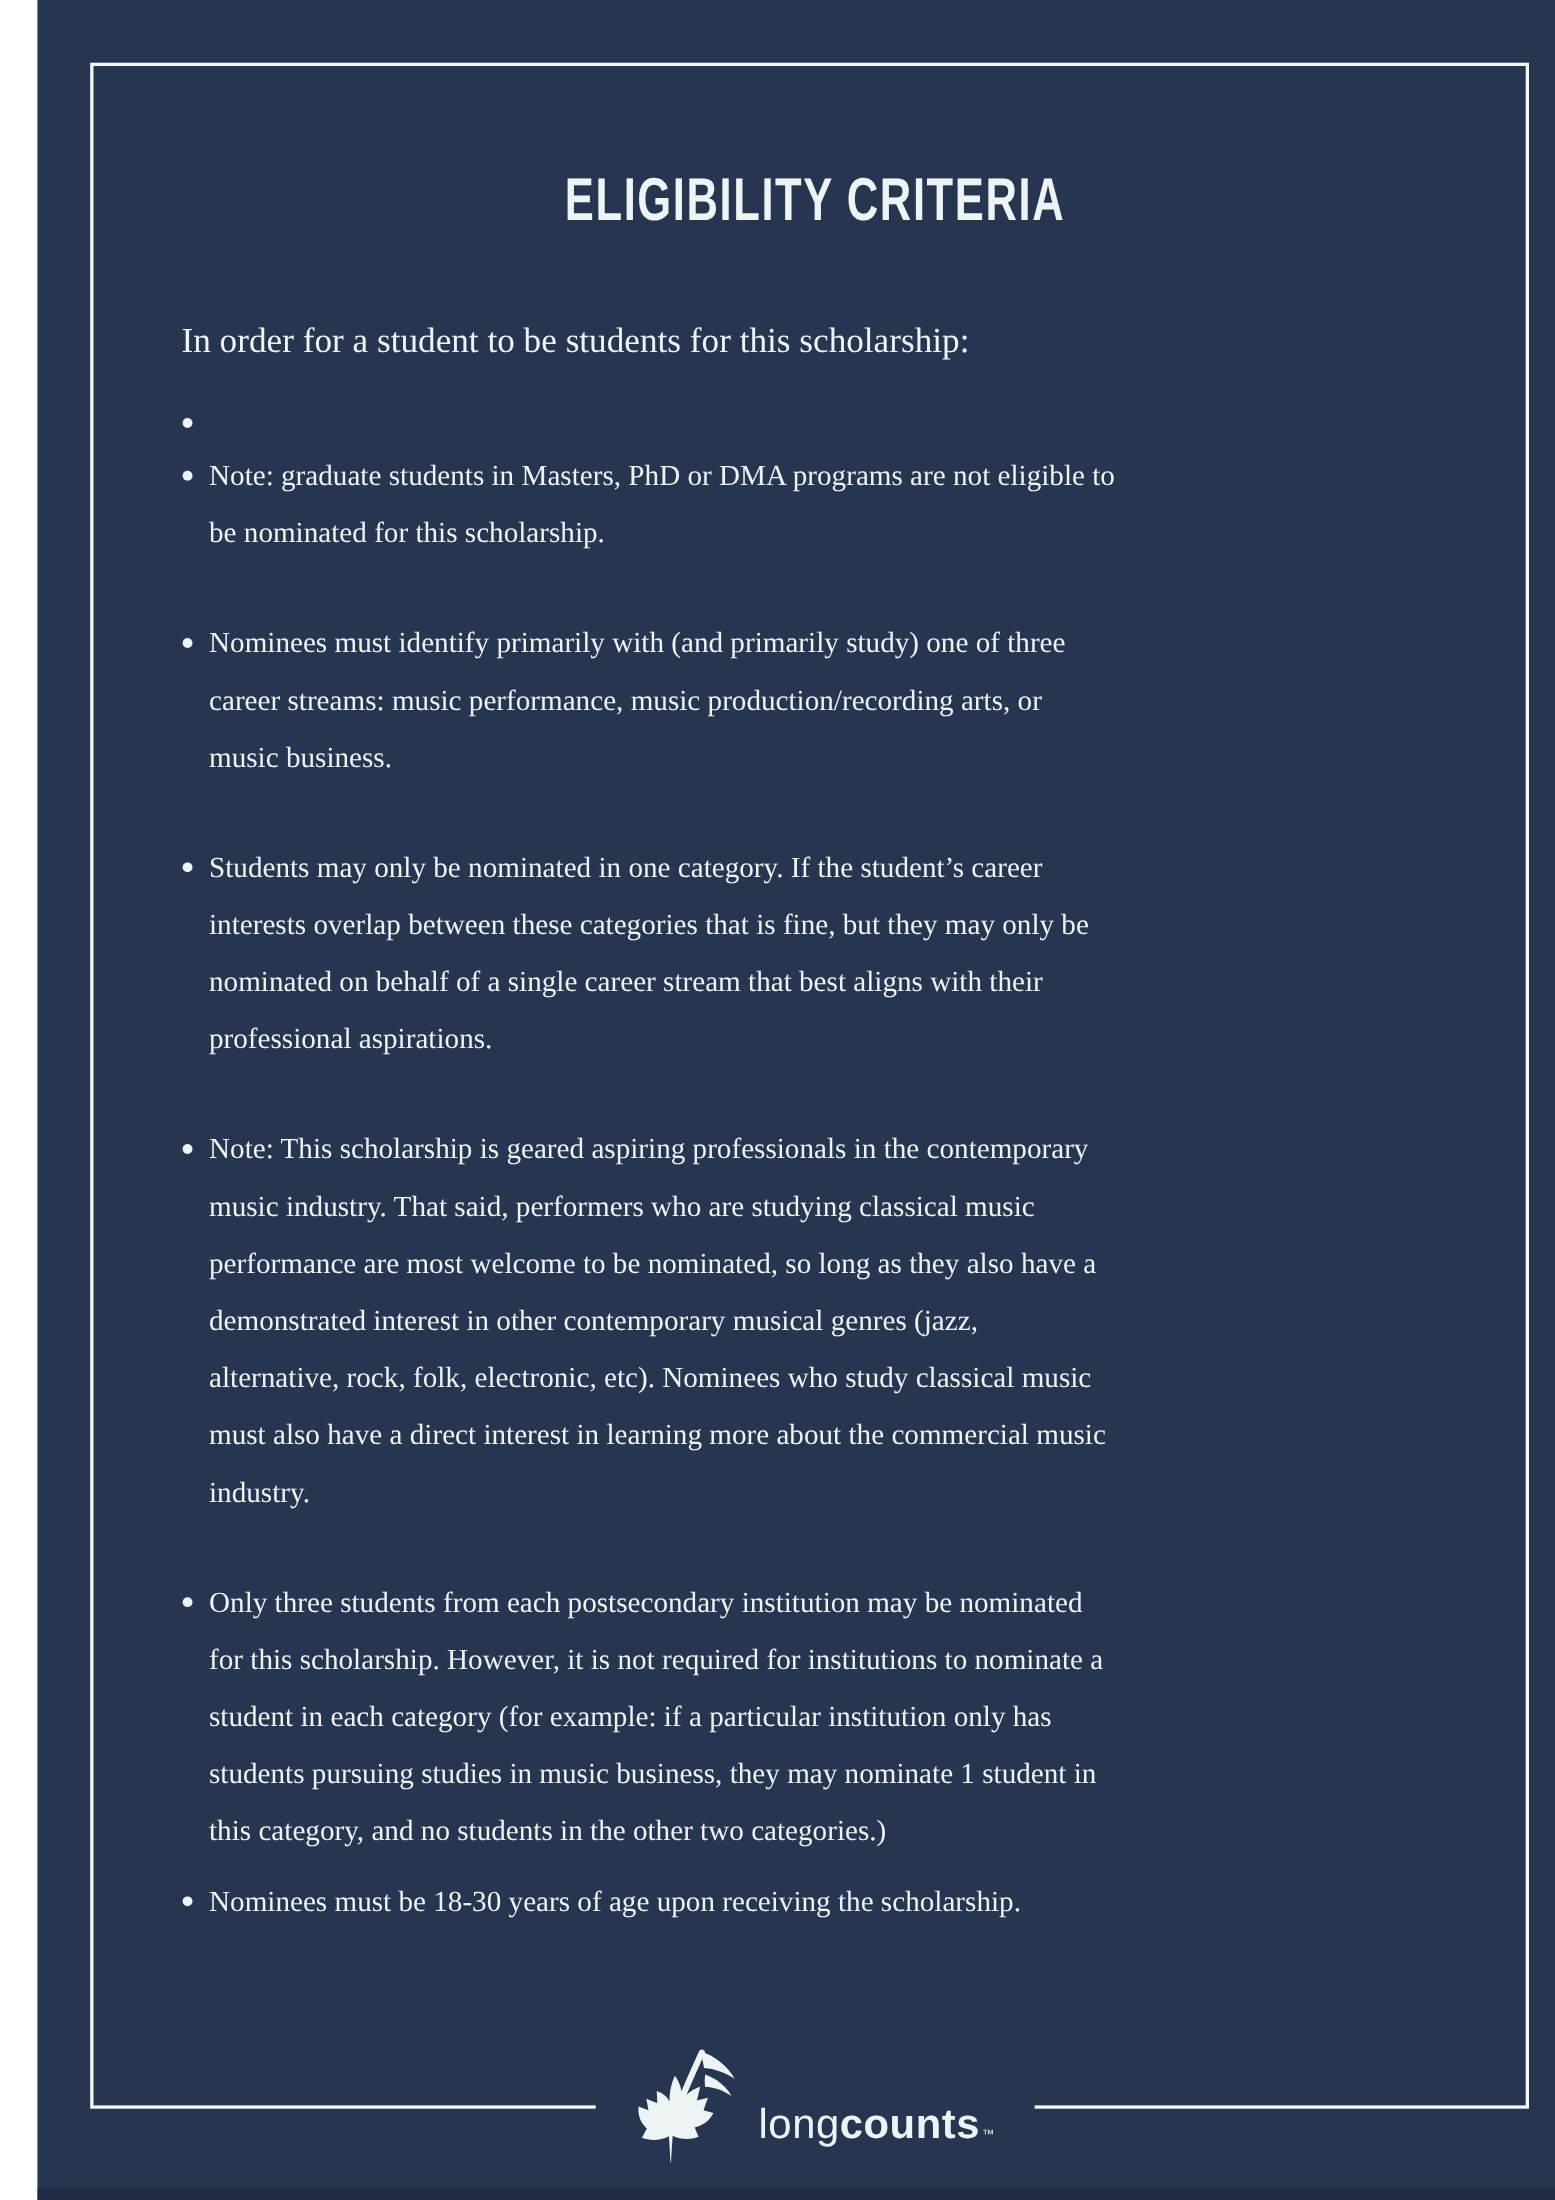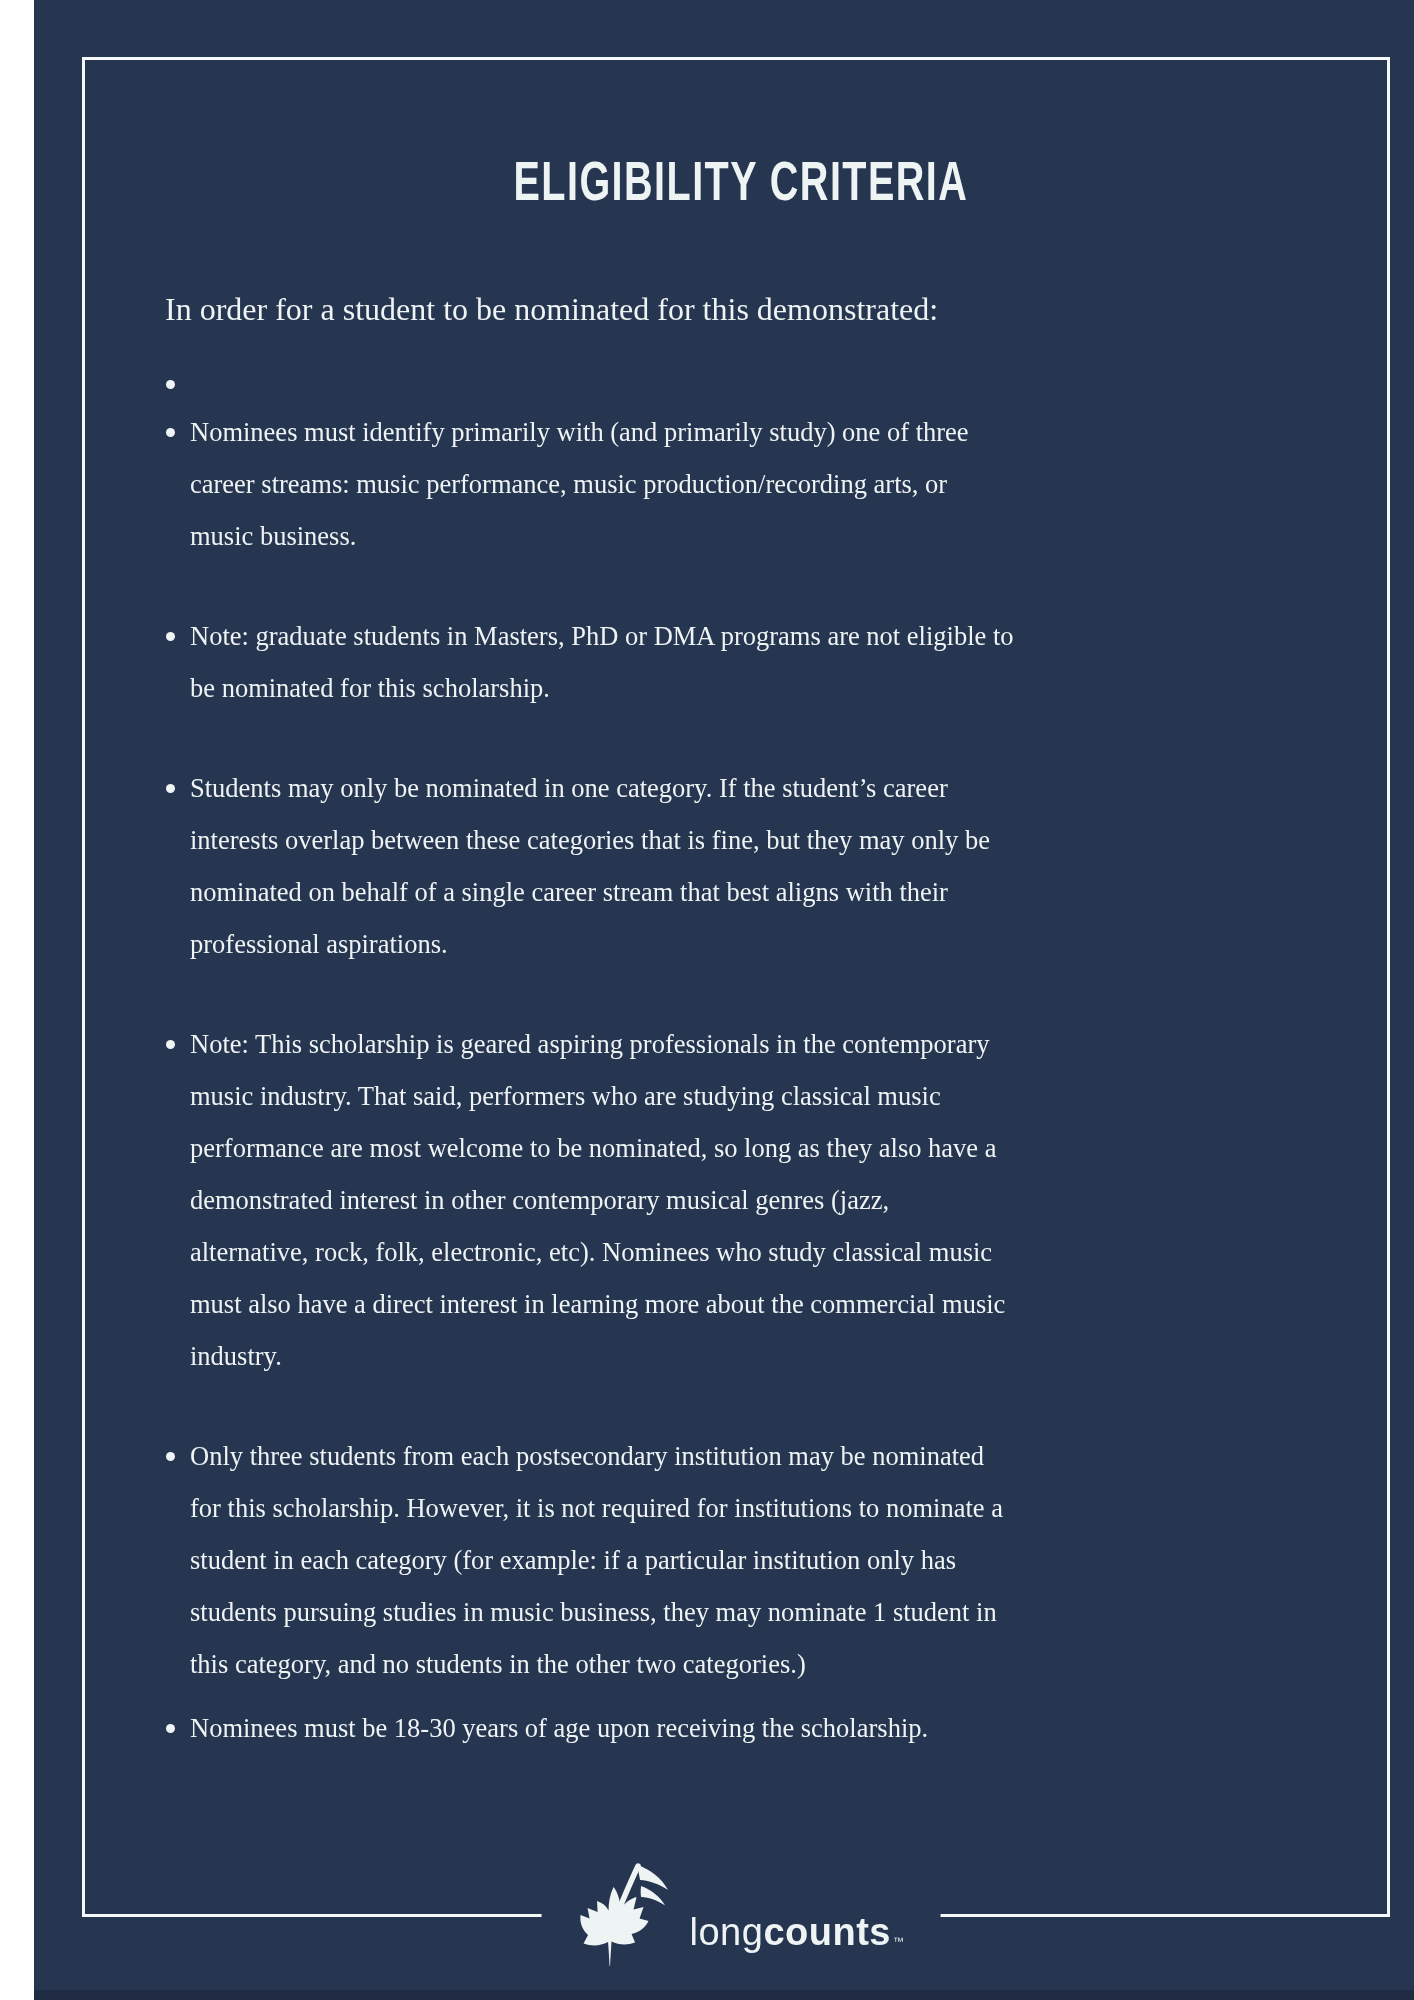--- a/index.html
+++ b/index.html
@@ -109,29 +109,29 @@
 </style>
 </head>
 <body>
 
 <div class="page">
 
   <div class="frame"></div>
 
   <h1 class="title"><span class="title-inner">ELIGIBILITY CRITERIA</span></h1>
 
-  <p class="intro">In order for a student to be nominated for this demonstrated:</p>
+  <p class="intro">In order for a student to be students for this scholarship:</p>
 
   <ul class="bullets">
     <li><span class="dot"></span></li>
+    <li><span class="dot"></span><span class="txt">Note: graduate students in Masters, PhD or DMA programs are not eligible to
+be nominated for this scholarship.</span></li>
     <li><span class="dot"></span><span class="txt">Nominees must identify primarily with (and primarily study) one of three
 career streams: music performance, music production/recording arts, or
 music business.</span></li>
-    <li><span class="dot"></span><span class="txt">Note: graduate students in Masters, PhD or DMA programs are not eligible to
-be nominated for this scholarship.</span></li>
     <li><span class="dot"></span><span class="txt">Students may only be nominated in one category. If the student’s career
 interests overlap between these categories that is fine, but they may only be
 nominated on behalf of a single career stream that best aligns with their
 professional aspirations.</span></li>
     <li><span class="dot"></span><span class="txt">Note: This scholarship is geared aspiring professionals in the contemporary
 music industry. That said, performers who are studying classical music
 performance are most welcome to be nominated, so long as they also have a
 demonstrated interest in other contemporary musical genres (jazz,
 alternative, rock, folk, electronic, etc). Nominees who study classical music
 must also have a direct interest in learning more about the commercial music

